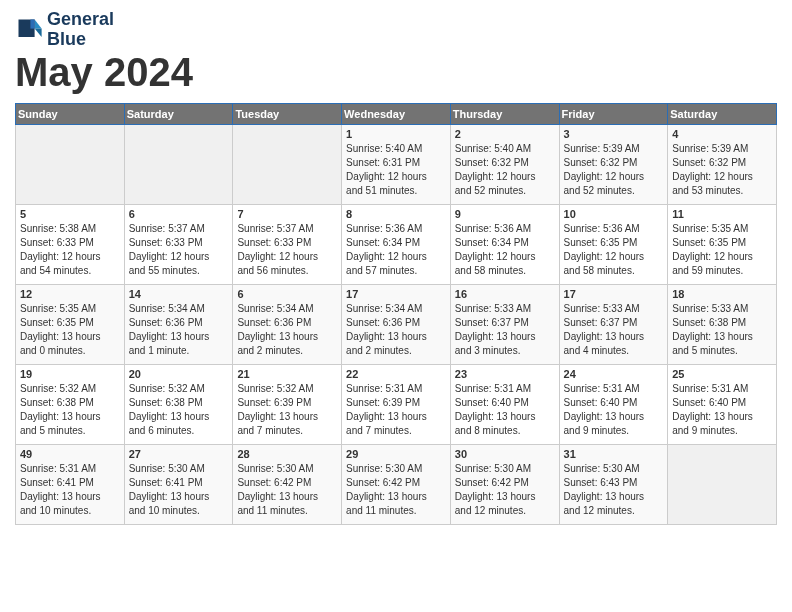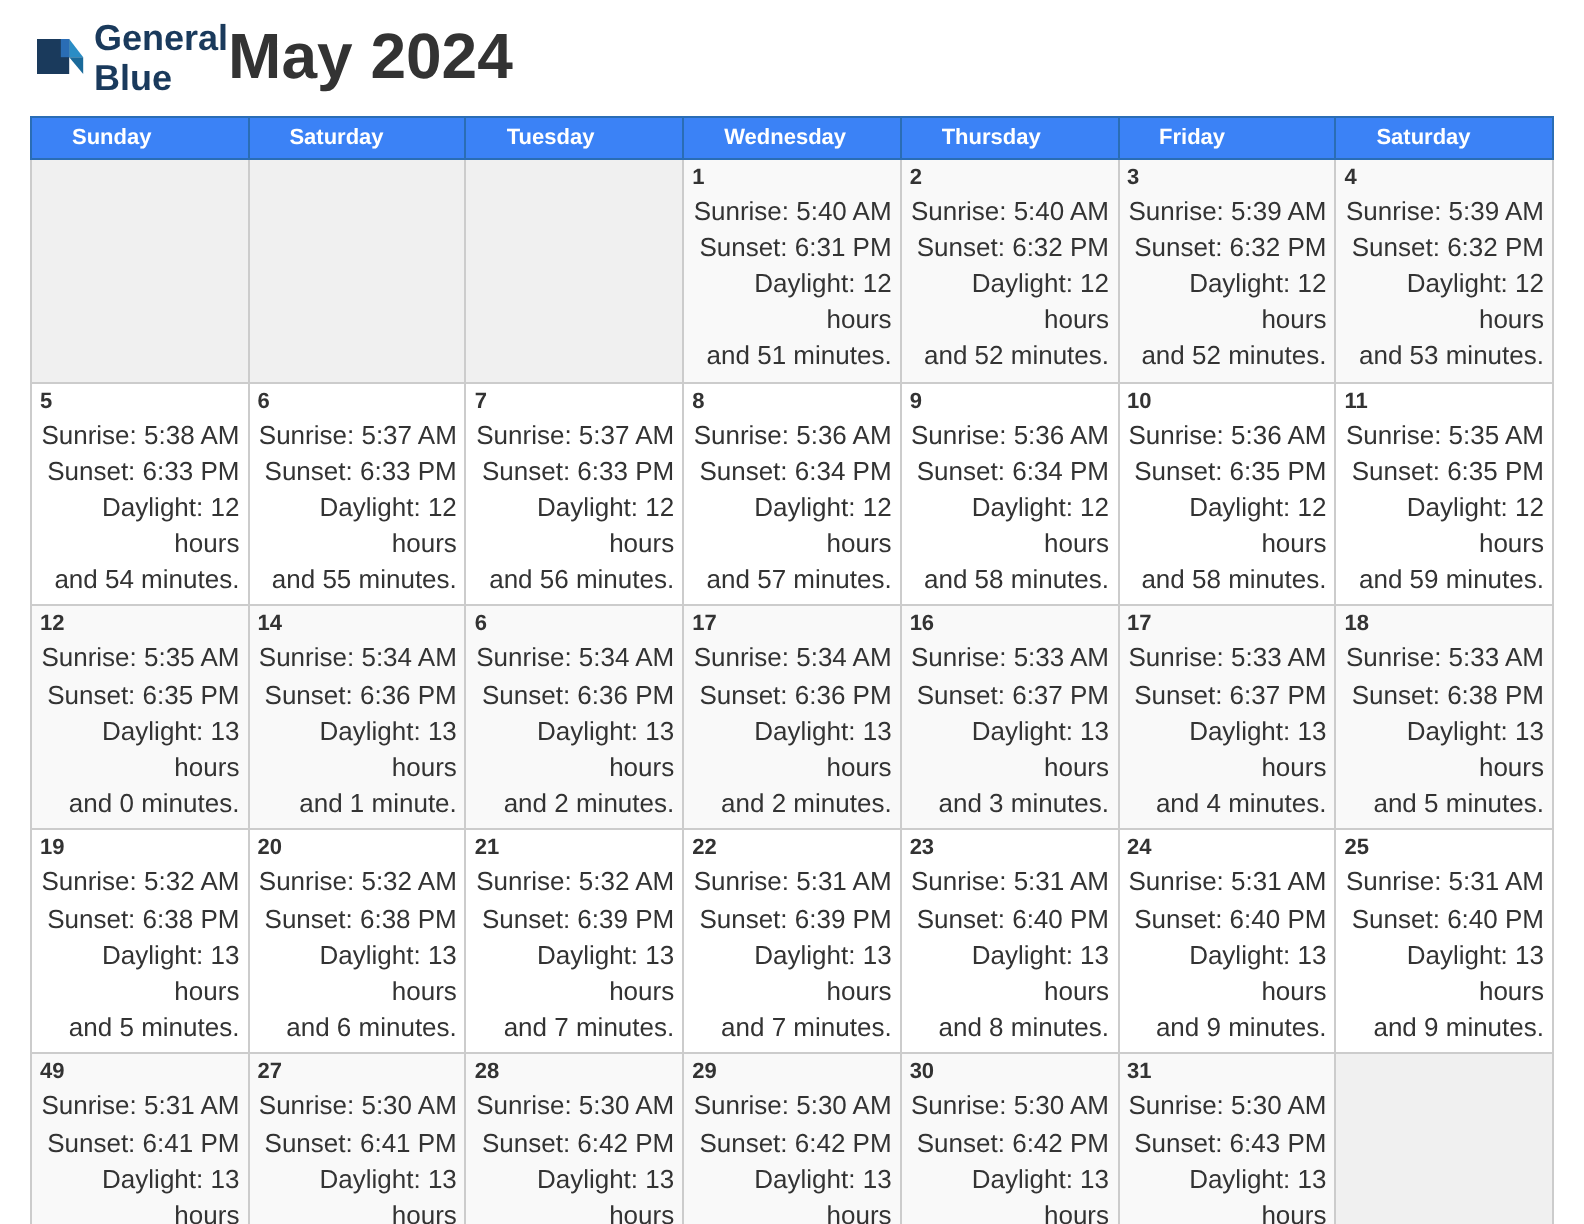--- a/index.html
+++ b/index.html
@@ -13,20 +13,21 @@
     .page {
       width: 792px;
       height: 612px;
       padding: 10px 15px;
     }
     .header {
       display: flex;
       justify-content: flex-start;
       align-items: flex-start;
       margin-bottom: 8px;
+      flex-direction: column;
     }
     .logo {
       display: flex;
       align-items: center;
       gap: 4px;
     }
     .logo-text {
       font-size: 18px;
       font-weight: bold;
       color: #1a3a5c;
@@ -36,39 +37,39 @@
       display: block;
     }
     .logo-icon {
       width: 28px;
       height: 28px;
     }
     .title-block {
       text-align: right;
     }
     .month-year {
-      font-size: 32px;
+      font-size: 40px;
       font-weight: bold;
       color: #333;
     }
     .location {
       font-size: 14px;
       color: #333;
     }
     .calendar {
       width: 100%;
       border-collapse: collapse;
       table-layout: fixed;
     }
     .calendar th {
-      background-color: #3b82f6;
+      background-color: #737373;
       color: #fff;
       font-size: 11px;
       font-weight: bold;
-      padding: 4px 20px;
+      padding: 4px 2px;
       text-align: left;
       border: 1px solid #2a6db5;
     }
     .calendar td {
       border: 1px solid #ccc;
       vertical-align: top;
       padding: 3px 4px;
       height: 80px;
       background: #fff;
       font-size: 9.5px;
@@ -83,24 +84,23 @@
     .day-num {
       font-weight: bold;
       font-size: 11px;
       display: block;
       margin-bottom: 2px;
     }
     .empty {
       background: #f0f0f0 !important;
     }
     .day-info {
-      font-size: 13px;
+      font-size: 10px;
       line-height: 1.4;
       color: #333;
-      text-align: right;
     }
   </style>
 </head>
 <body>
 
 <div class="page">
   <div class="header">
     <div class="logo">
       <svg class="logo-icon" viewBox="0 0 40 40">
         <polygon points="28,5 38,18 28,18" fill="#2a8dc5"></polygon>

